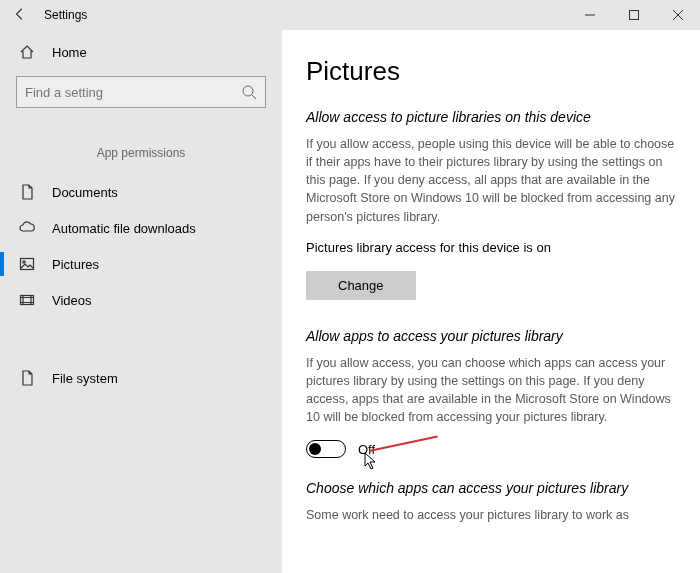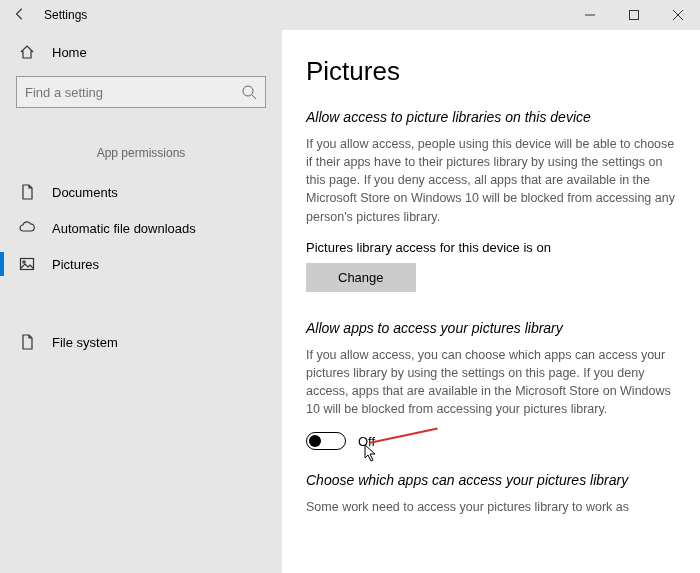--- a/index.html
+++ b/index.html
@@ -20,21 +20,21 @@
 .searchbox { margin: 6px 16px 10px 16px; height: 32px; border: 1px solid #999; background: #eee; display: flex; align-items: center; padding: 0 8px; }
 .searchbox input { flex: 1; border: none; background: transparent; outline: none; font-size: 13px; color: #666; }
 .searchbox .sico { width: 16px; height: 16px; }
 .sidebar .section-label { padding: 14px 18px 8px 18px; font-size: 13px; font-weight: 600; color: #000; }
 .sidebar .group-label { padding: 10px 18px 8px 18px; font-size: 12px; color: #666; text-align: center; }
 .sidebar .gap { height: 42px; }
 .content { flex: 1; padding: 26px 24px 0 24px; overflow: hidden; color: #000; }
 .content h1 { font-size: 26px; font-weight: 400; margin-bottom: 22px; }
 .content h2 { font-size: 14px; font-weight: 400; margin-bottom: 10px; font-style: italic; }
 .content p.desc { font-size: 12.5px; color: #5a5a5a; line-height: 1.45; margin-bottom: 14px; max-width: 370px; }
-.status-line { font-size: 13px; color: #000; margin-bottom: 8px; }
+.status-line { font-size: 13px; color: #000; margin-bottom: 16px; }
 .btn { display: inline-block; background: #ccc; border: none; padding: 7px 32px; font-size: 13px; color: #000; margin-bottom: 28px; }
 .toggle-row { display: flex; align-items: center; margin-bottom: 22px; position: relative; }
 .toggle { width: 40px; height: 18px; border: 1.5px solid #000; border-radius: 10px; position: relative; margin-right: 12px; background: #fff; }
 .toggle .knob { position: absolute; left: 2px; top: 2px; width: 12px; height: 12px; border-radius: 50%; background: #000; }
 .toggle-label { font-size: 13px; }
 .cursor { position: absolute; left: 58px; top: 12px; pointer-events: none; }
 .redline { position: absolute; left: 63px; top: 10px; width: 70px; height: 1.5px; background: #d03030; transform: rotate(-12deg); transform-origin: left center; pointer-events: none; }
 </style>
 </head>
 <body>
@@ -108,20 +108,29 @@
       <div class="side-row selected">
         <span class="ico">
             <svg viewBox="0 0 16 16">
               <rect x="1.5" y="2.5" width="13" height="11"></rect>
               <circle cx="5" cy="6" r="1.2"></circle>
               <path d="M2 12l4-4 3 3 2-2 3 3"></path>
             </svg>
           </span>
         <span>Pictures</span>
       </div>
+      <div class="side-row">
+        <span class="ico">
+            <svg viewBox="0 0 16 16">
+              <rect x="1.5" y="3.5" width="13" height="9"></rect>
+              <path d="M1.5 5.5h13 M1.5 10.5h13 M4 3.5v9 M12 3.5v9"></path>
+            </svg>
+          </span>
+        <span>Videos</span>
+      </div>
       <div class="gap"></div>
       <div class="side-row">
         <span class="ico">
             <svg viewBox="0 0 16 16">
               <path d="M4 1h6l3 3v11H4z M10 1v3h3"></path>
             </svg>
           </span>
         <span>File system</span>
       </div>
     </div>

